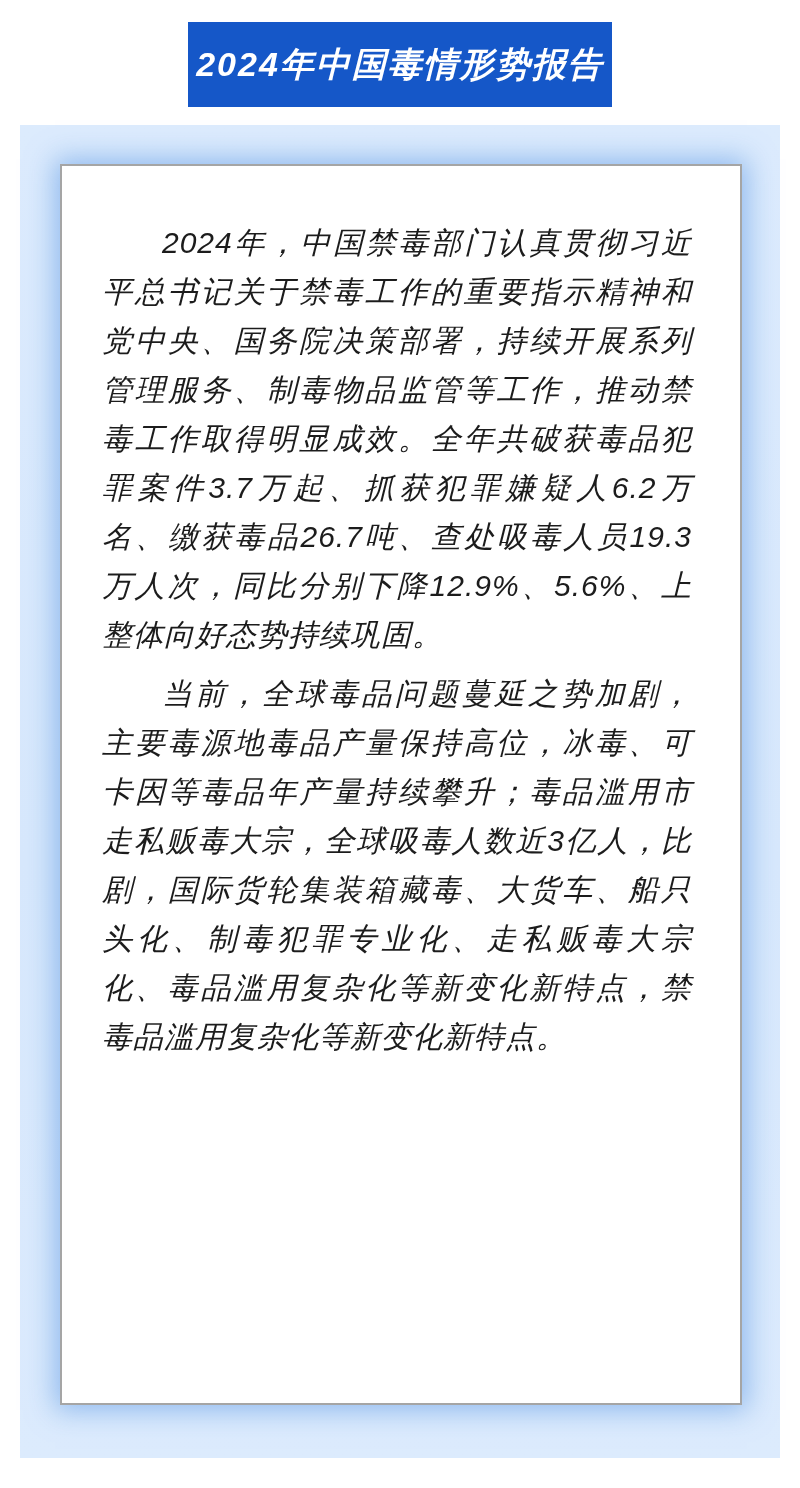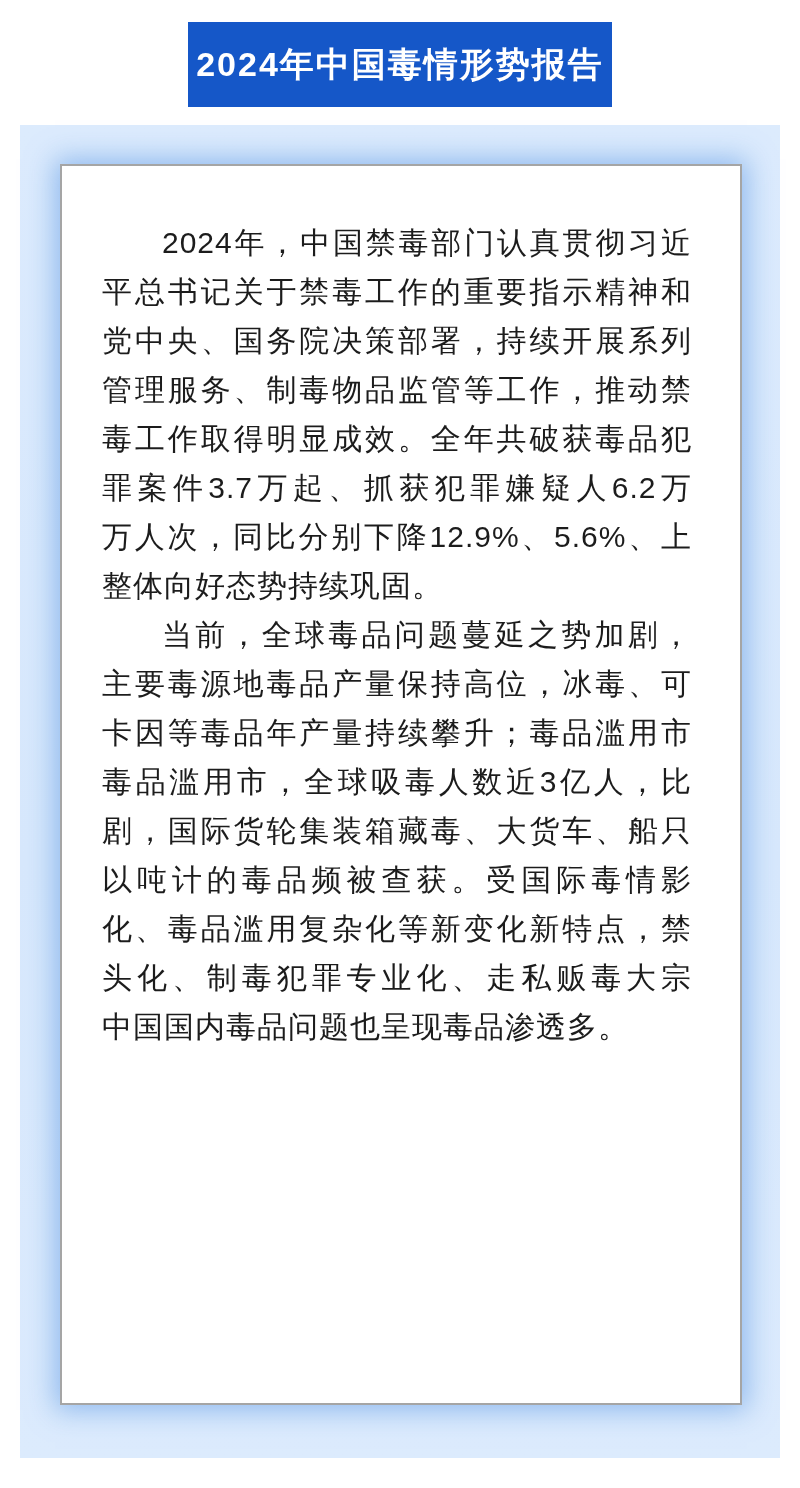--- a/index.html
+++ b/index.html
@@ -1,15 +1,15 @@
 <!DOCTYPE html>
 <html><head>
 <meta charset="utf-8">
 <style>
-  * { margin: 0; padding: 0; box-sizing: border-box; }
+  * { margin: 0; padding: 0; box-sizing: border-box; font-style: italic; }
   html, body {
     width: 800px;
     background: #ffffff;
     font-family: "Liberation Sans", sans-serif;
   }
   body {
     height: 1488px;
     overflow: hidden;
     position: relative;
   }
@@ -44,21 +44,21 @@
     box-shadow: 0 0 26px 5px rgba(118, 168, 232, 0.75);
     padding: 52px 48px 0 40px;
     overflow: hidden;
   }
   .article {
     color: #1c1c1c;
     font-size: 30px;
     line-height: 49px;
     letter-spacing: 1px;
   }
-  .paragraph + .paragraph { }
+  .paragraph + .paragraph { margin-top: 10px; }
   .line {
     text-align: justify;
     text-align-last: justify;
     text-justify: inter-character;
     word-break: break-all;
   }
   .line.first { text-indent: 2em; }
   .line.last { text-align-last: left; }
 </style>
 </head>
@@ -72,31 +72,31 @@
   <div class="card">
     <div class="article">
 
       <div class="paragraph">
         <div class="line first">2024年，中国禁毒部门认真贯彻习近</div>
         <div class="line">平总书记关于禁毒工作的重要指示精神和</div>
         <div class="line">党中央、国务院决策部署，持续开展系列</div>
         <div class="line">管理服务、制毒物品监管等工作，推动禁</div>
         <div class="line">毒工作取得明显成效。全年共破获毒品犯</div>
         <div class="line">罪案件3.7万起、抓获犯罪嫌疑人6.2万</div>
+        <div class="line">名、缴获毒品26.7吨、查处吸毒人员19.3</div>
         <div class="line">万人次，同比分别下降12.9%、5.6%、上</div>
         <div class="line last">整体向好态势持续巩固。</div>
       </div>
 
       <div class="paragraph">
         <div class="line first">当前，全球毒品问题蔓延之势加剧，</div>
         <div class="line">主要毒源地毒品产量保持高位，冰毒、可</div>
         <div class="line">卡因等毒品年产量持续攀升；毒品滥用市</div>
-        <div class="line">毒品滥用市，全球吸毒人数近3亿人，比</div>
+        <div class="line">走私贩毒大宗，全球吸毒人数近3亿人，比</div>
         <div class="line">剧，国际货轮集装箱藏毒、大货车、船只</div>
-        <div class="line">以吨计的毒品频被查获。受国际毒情影</div>
+        <div class="line">头化、制毒犯罪专业化、走私贩毒大宗</div>
         <div class="line">化、毒品滥用复杂化等新变化新特点，禁</div>
-        <div class="line">头化、制毒犯罪专业化、走私贩毒大宗</div>
-        <div class="line last">中国国内毒品问题也呈现毒品渗透多。</div>
+        <div class="line last">毒品滥用复杂化等新变化新特点。</div>
       </div>
 
     </div>
   </div>
 </div>
 
 </body></html>

